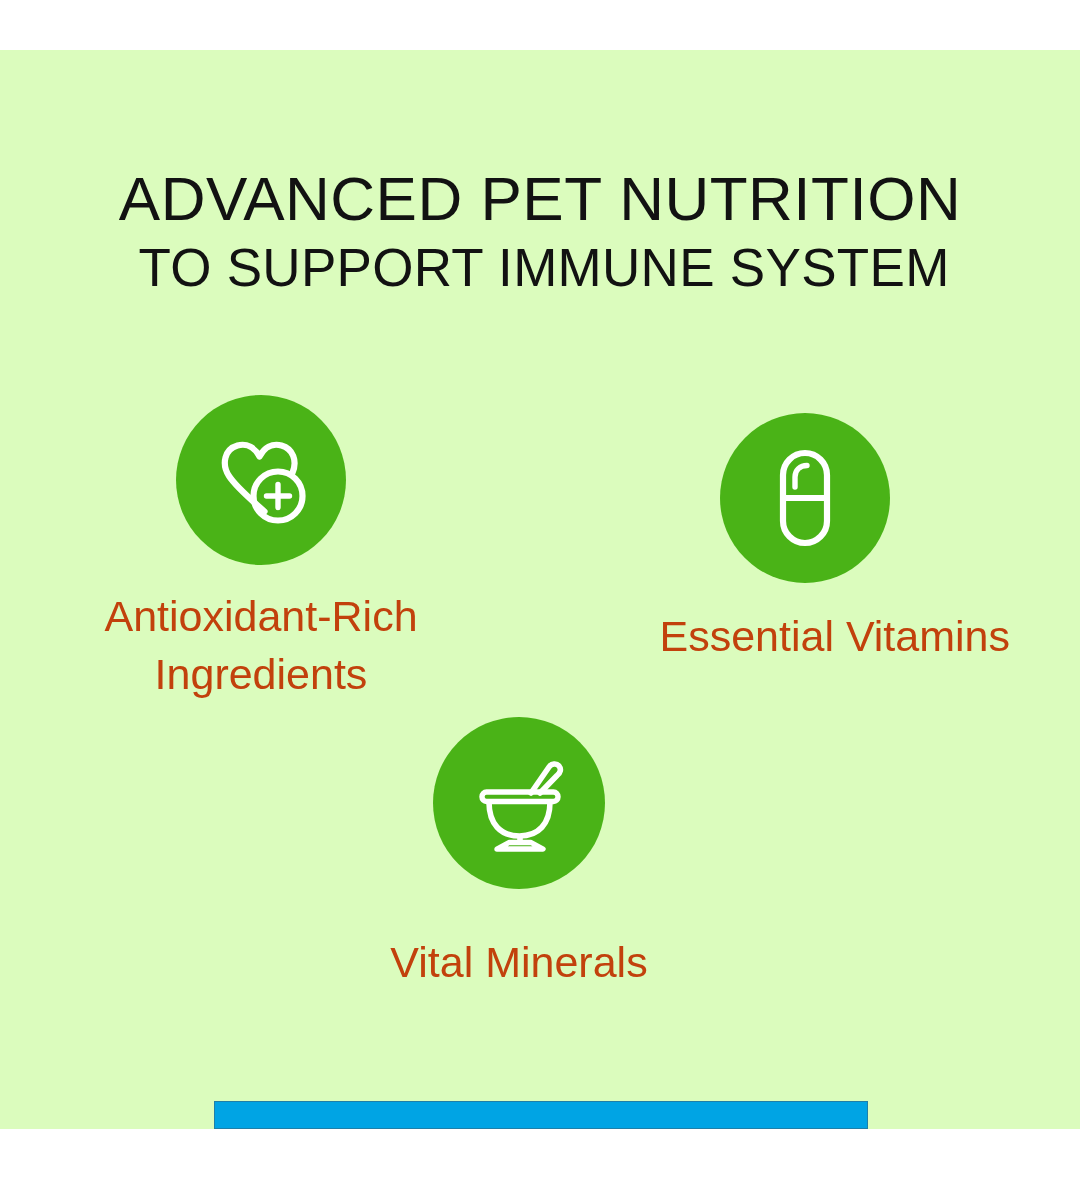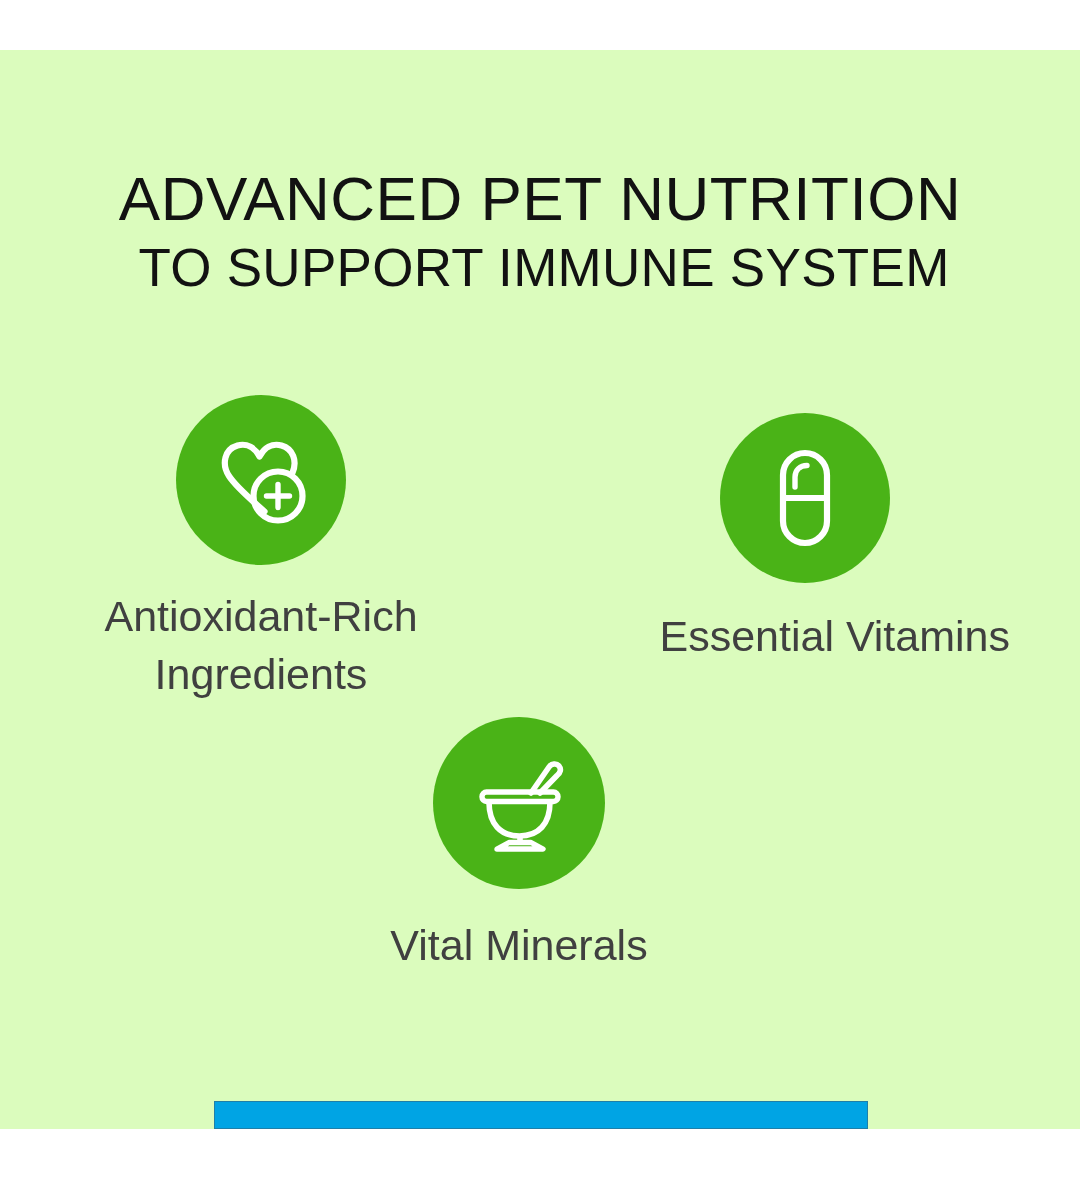--- a/index.html
+++ b/index.html
@@ -72,21 +72,21 @@
     justify-content: center;
   }
   .feature-circle svg {
     display: block;
   }
   .feature-label {
     font-family: "Liberation Sans", sans-serif;
     font-size: 43px;
     line-height: 58px;
     font-weight: 400;
-    color: #404040;
+    color: #c2410c;
     white-space: pre-line;
   }
 
   
   .feature-antioxidant {
     left: 40px;
     top: 395px;
     width: 442px;
   }
   .feature-antioxidant .feature-circle {
@@ -116,21 +116,21 @@
   .feature-minerals {
     left: 314px;
     top: 717px;
     width: 410px;
   }
   .feature-minerals .feature-circle {
     width: 172px;
     height: 172px;
   }
   .feature-minerals .feature-label {
-    margin-top: 27px;
+    margin-top: 44px;
   }
 
   
   .accent-bar {
     position: absolute;
     left: 214px;
     top: 1101px;
     width: 654px;
     height: 28px;
     background: #00a4e4;

